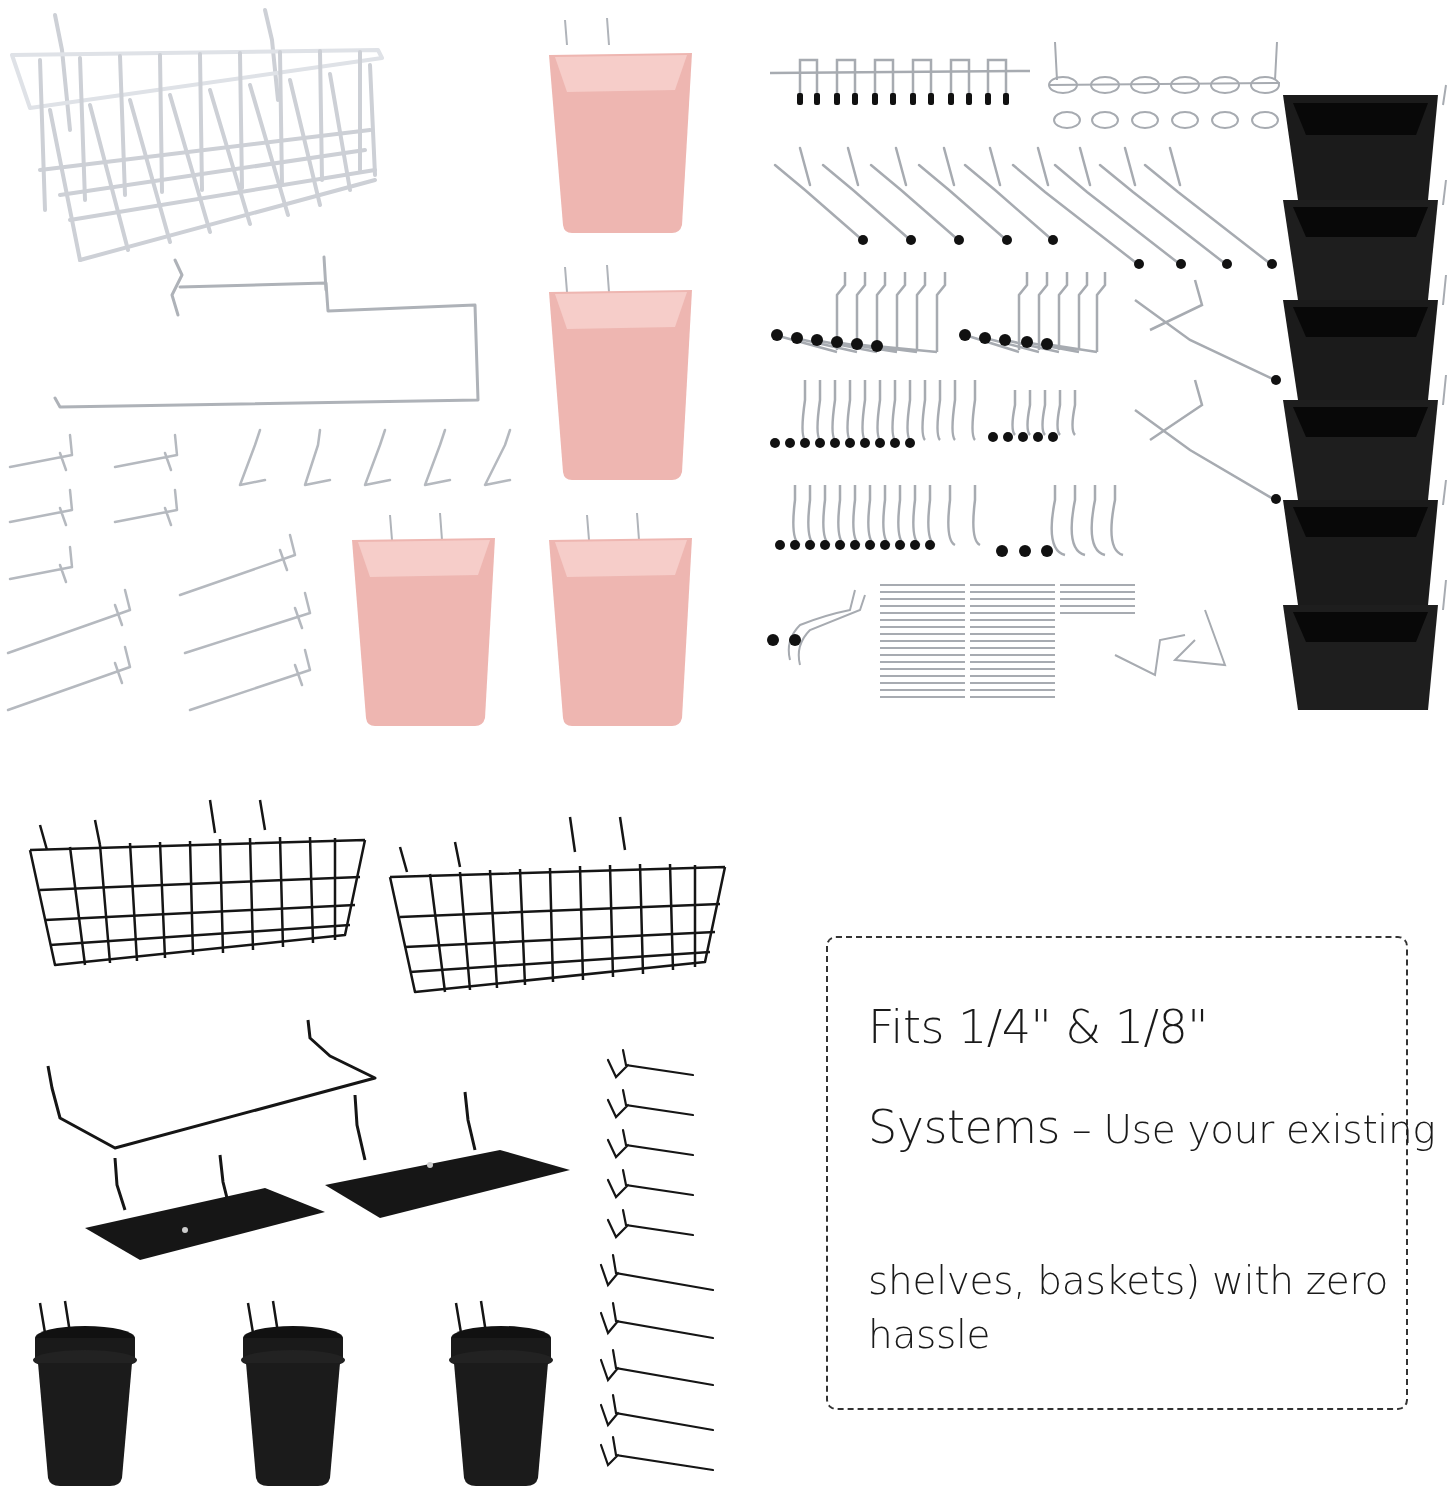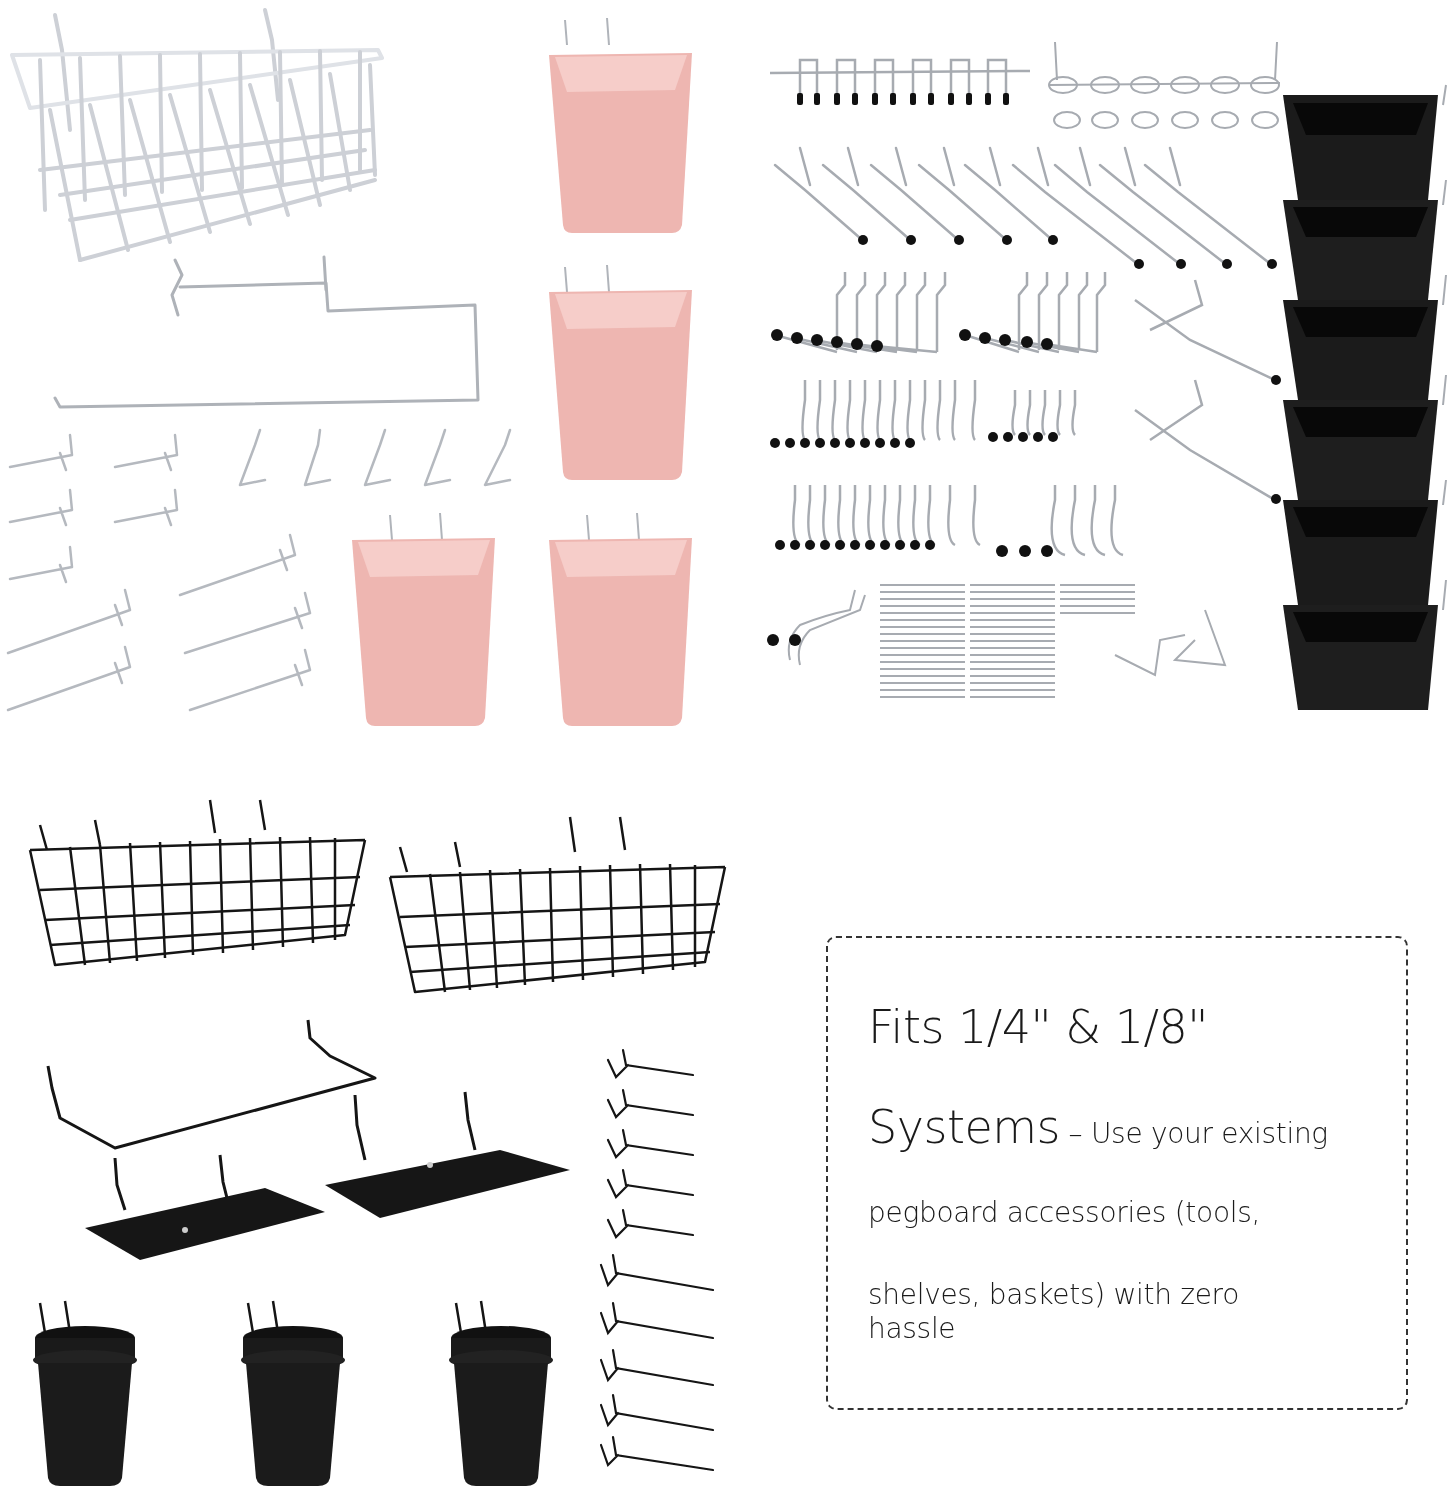--- a/index.html
+++ b/index.html
@@ -1,21 +1,21 @@
 <!DOCTYPE html>
 <html><head>
 <meta charset="utf-8">
 <style>
   html,body{margin:0;padding:0;background:#ffffff;}
   body{width:1455px;height:1500px;position:relative;overflow:hidden;font-family:"DejaVu Sans","Liberation Sans",sans-serif;}
   svg{position:absolute;overflow:visible;}
   .textbox{position:absolute;left:826px;top:936px;width:582px;height:474px;border:2px dashed #333;border-radius:10px;box-sizing:border-box;}
   .tb-line{position:absolute;left:40px;white-space:nowrap;color:#1a1a1a;font-family:"DejaVu Sans","Liberation Sans",sans-serif;font-weight:300;}
   .tb-big{font-size:46px;letter-spacing:-0.5px;}
-  .tb-small{font-size:28px;letter-spacing:-0.3px;}
+  .tb-small{font-size:39px;letter-spacing:-0.3px;}
 </style>
 </head>
 <body>
 
 <svg style="left:10px;top:10px;" width="540" height="260" viewBox="0 0 540 260">
   <g fill="none" stroke="#cdd0d6" stroke-width="4" stroke-linecap="round" stroke-linejoin="round">
 
     <path d="M45 5 L52 40 L60 120"></path>
     <path d="M255 0 L262 30 L268 90"></path>
 
@@ -324,16 +324,15 @@
     <path d="M15 350 L18 368 L115 385 M3 360 L10 380 L20 368"></path>
     <path d="M15 392 L18 410 L115 425 M3 400 L10 420 L20 410"></path>
   </g>
 </svg>
 
 <div class="textbox">
   <div class="tb-line tb-big" style="top:62px;">Fits 1/4" &amp; 1/8"</div>
   <div class="tb-line" style="top:162px;">
     <span class="tb-big">Systems</span><span class="tb-small"> – Use your existing</span>
   </div>
-  <div class="tb-line tb-small" style="top:258px;">pegboard accessories (tools,</div>
-  <div class="tb-line tb-small" style="top:320px;margin-top:20px;">shelves, baskets) with zero</div>
+  <div class="tb-line tb-small" style="top:320px;">shelves, baskets) with zero</div>
   <div class="tb-line tb-small" style="top:374px;">hassle</div>
 </div>
 
 </body></html>

